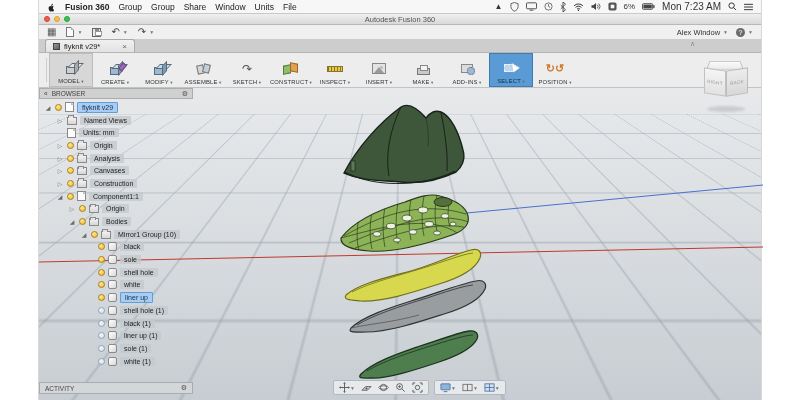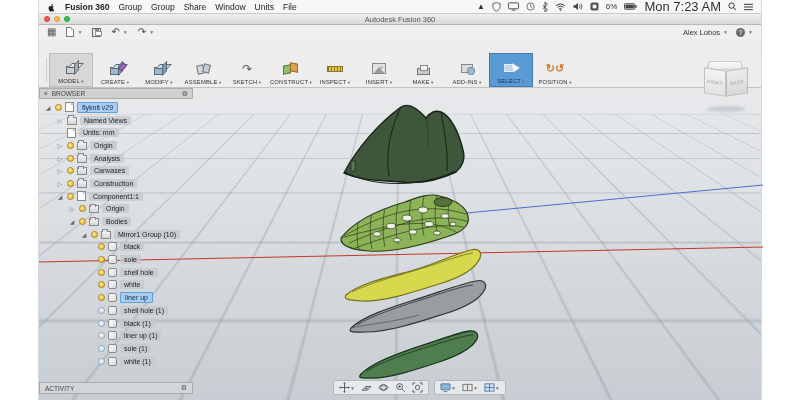--- a/index.html
+++ b/index.html
@@ -8,21 +8,21 @@
   #screen { position:absolute; left:38px; top:0; width:724px; height:400px; background:#ececec; border-left:1px solid #d8d8d8; border-right:1px solid #d8d8d8; }
 
   
   .menubar { position:absolute; left:0; top:0; width:100%; height:14px; background:#f7f7f7; border-bottom:1px solid #c9c9c9; display:flex; align-items:center; font-size:8.5px; color:#222; }
   .menubar .left { display:flex; align-items:center; gap:9px; padding-left:8px; }
   .appname { font-weight:bold; }
   .menu-item { cursor:default; }
   .menubar .right { margin-left:auto; display:flex; align-items:center; gap:7px; padding-right:8px; color:#333; }
   .sicon { display:inline-flex; align-items:center; }
   .sicon svg { display:block; }
-  .clocktxt { font-size:13px;text-align:right; }
+  .clocktxt { font-size:10px;text-align:right; }
   .batt-pct { font-size:8px; }
 
   
   .titlebar { position:absolute; left:0; top:14px; width:100%; height:11px; background:linear-gradient(#efefef,#d9d9d9); border-bottom:1px solid #b8b8b8; display:flex; align-items:center; }
   .lights { display:flex; gap:4px; padding-left:5px; }
   .light { width:6px; height:6px; border-radius:50%; }
   .l-close{ background:#f45c53; border:0.5px solid #d24138;}
   .l-min { background:#f9bd4e; border:0.5px solid #d9a03a;}
   .l-zoom{ background:#3bc349; border:0.5px solid #2ba338;}
   .wtitle { position:absolute; left:0; right:0; text-align:center; font-size:7.5px; color:#555; }
@@ -241,30 +241,38 @@
     <span class="qgroup">
           <span class="arrglyph">↶</span>
           <span class="caret">▼</span>
         </span>
     <span class="qgroup">
           <span class="arrglyph">↷</span>
           <span class="caret">▼</span>
         </span>
     <span class="quser">
       <span class="qgroup">
-            <span>Alex Lobos</span>
+            <span>Alex Window</span>
             <span class="caret">▼</span>
           </span>
       <span class="qgroup">
             <span class="helpbadge">?</span>
             <span class="caret">▼</span>
           </span>
     </span>
   </div>
 
+  <div class="tabbar">
+    <div class="tab">
+      <span class="tabcube"></span>
+      <span>flyknit v29*</span>
+      <span class="tabclose">×</span>
+    </div>
+    <span class="collapse-chevron">∧</span>
+  </div>
 
   <div class="ribbon">
     <div class="rsep"></div>
     <div class="rbtn pressed">
       <span class="ricwrap">
             <span class="cube gray"></span>
           </span>
       <span class="rlabel">MODEL</span>
     </div>
     <div class="rbtn">

